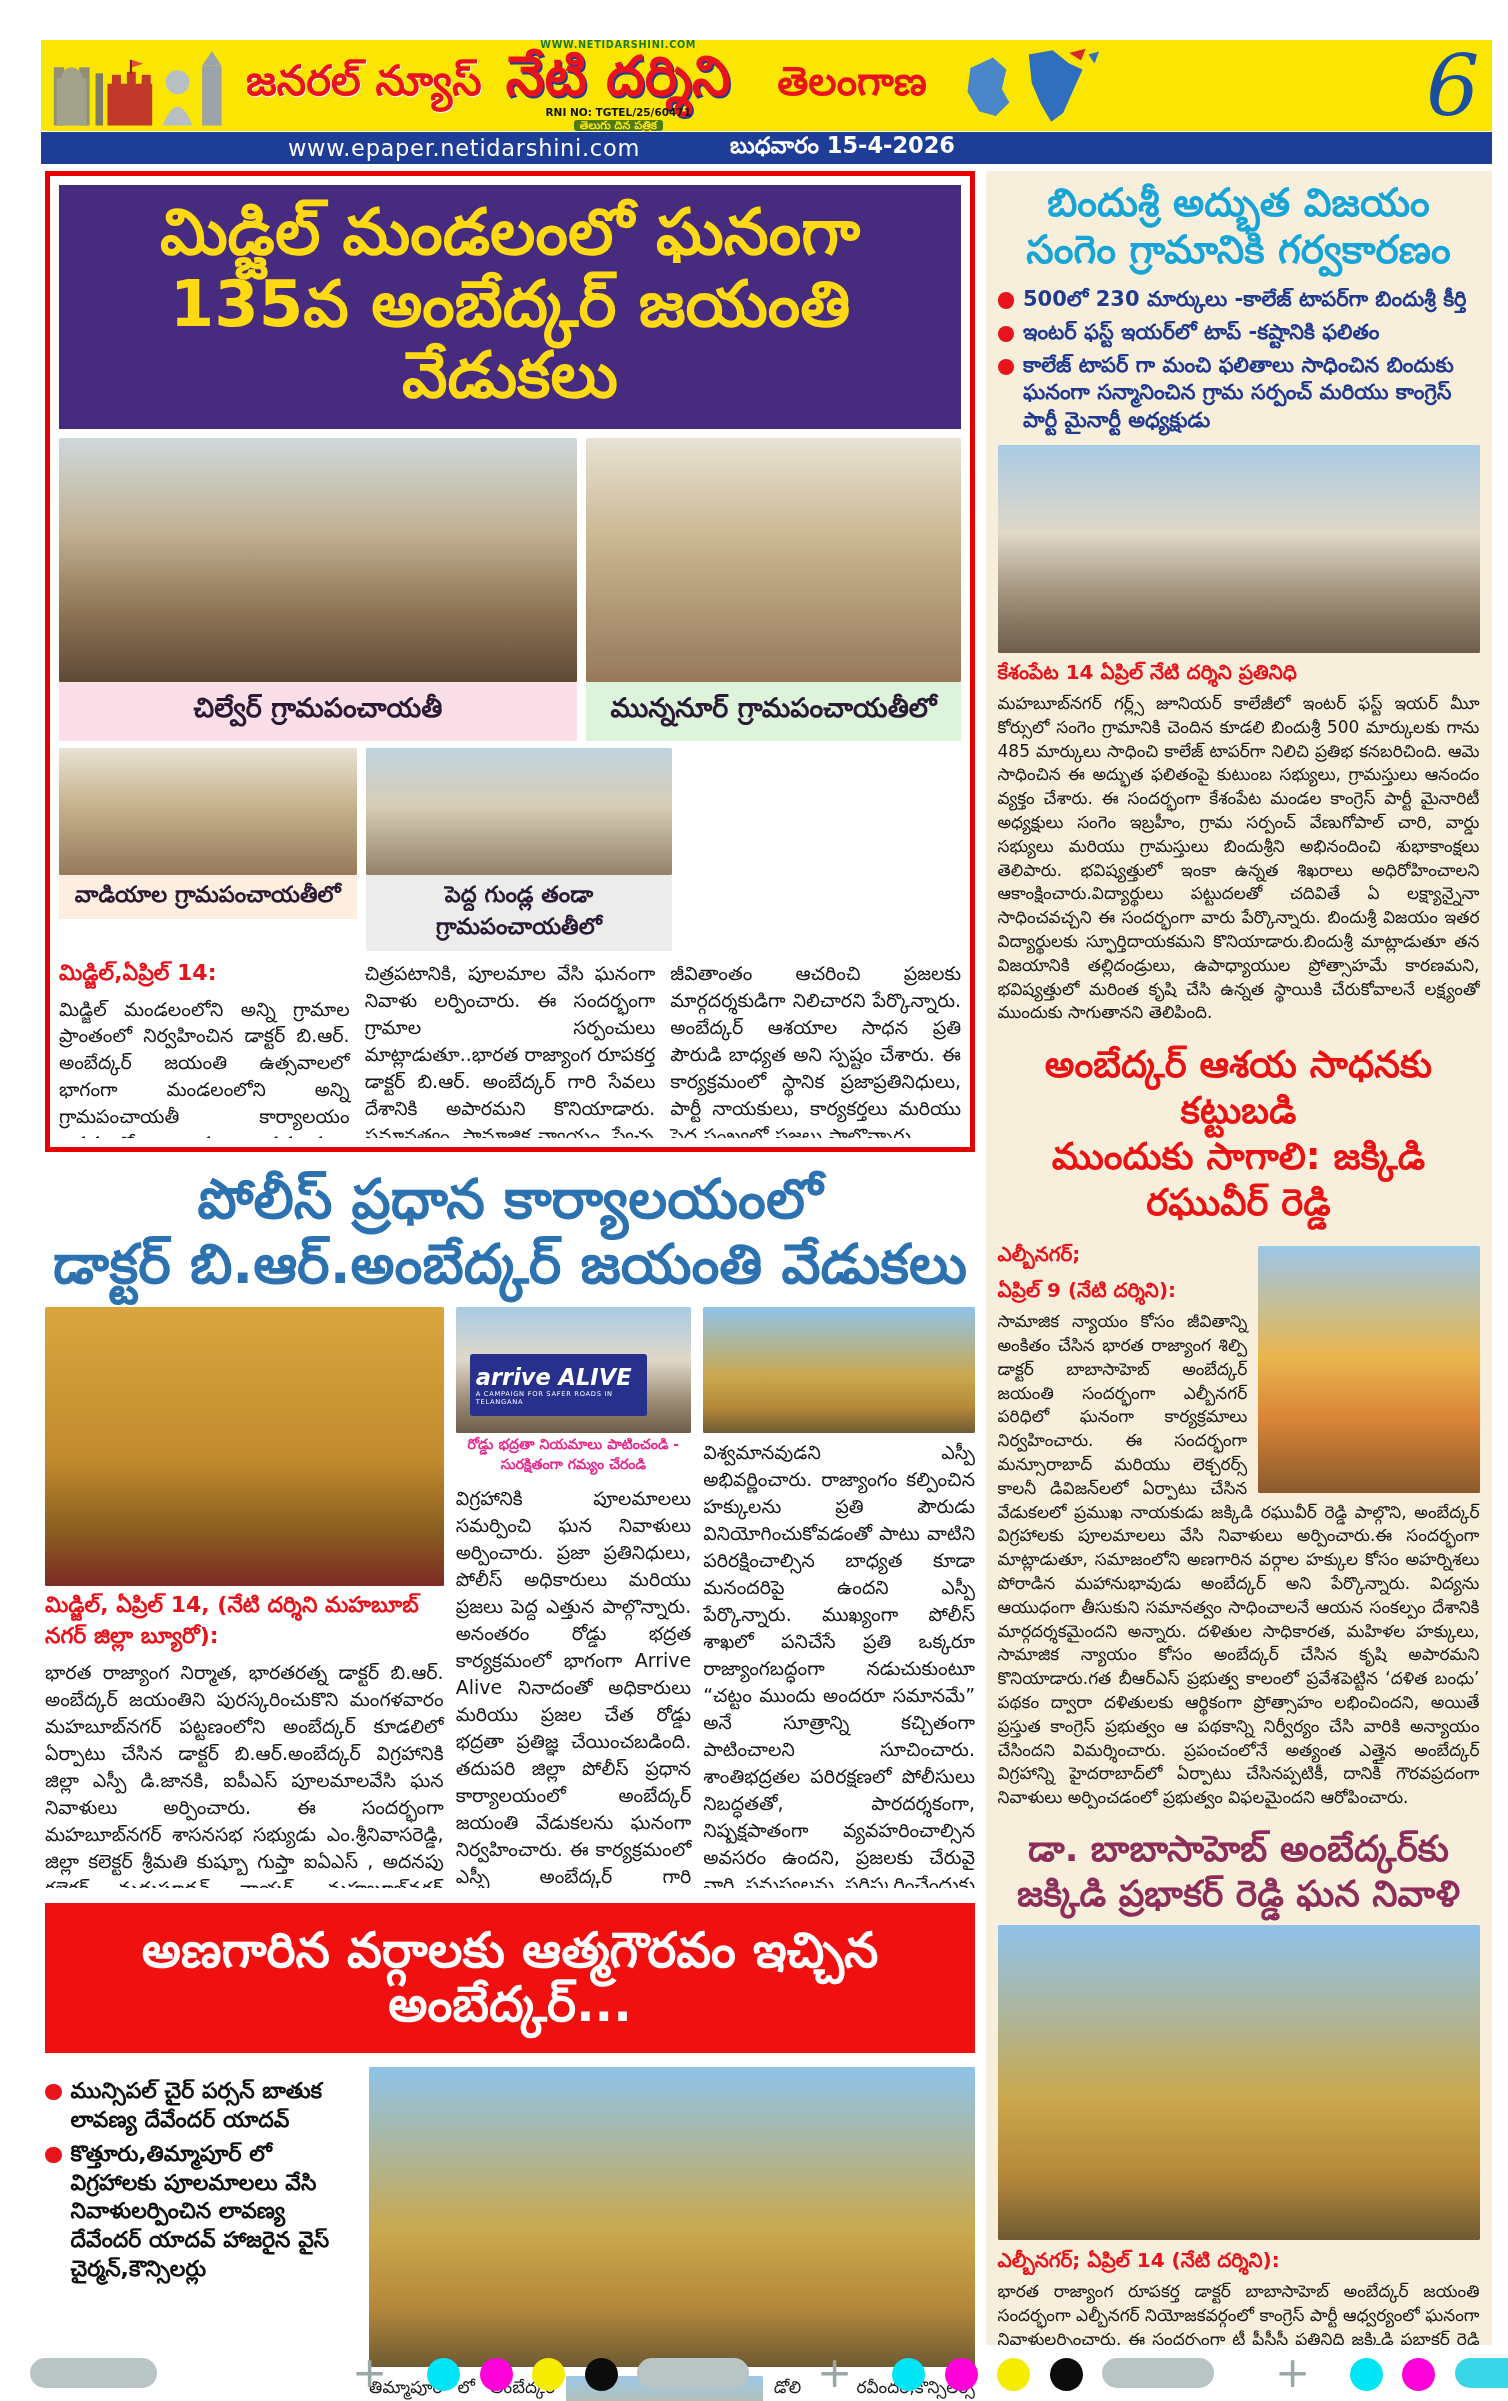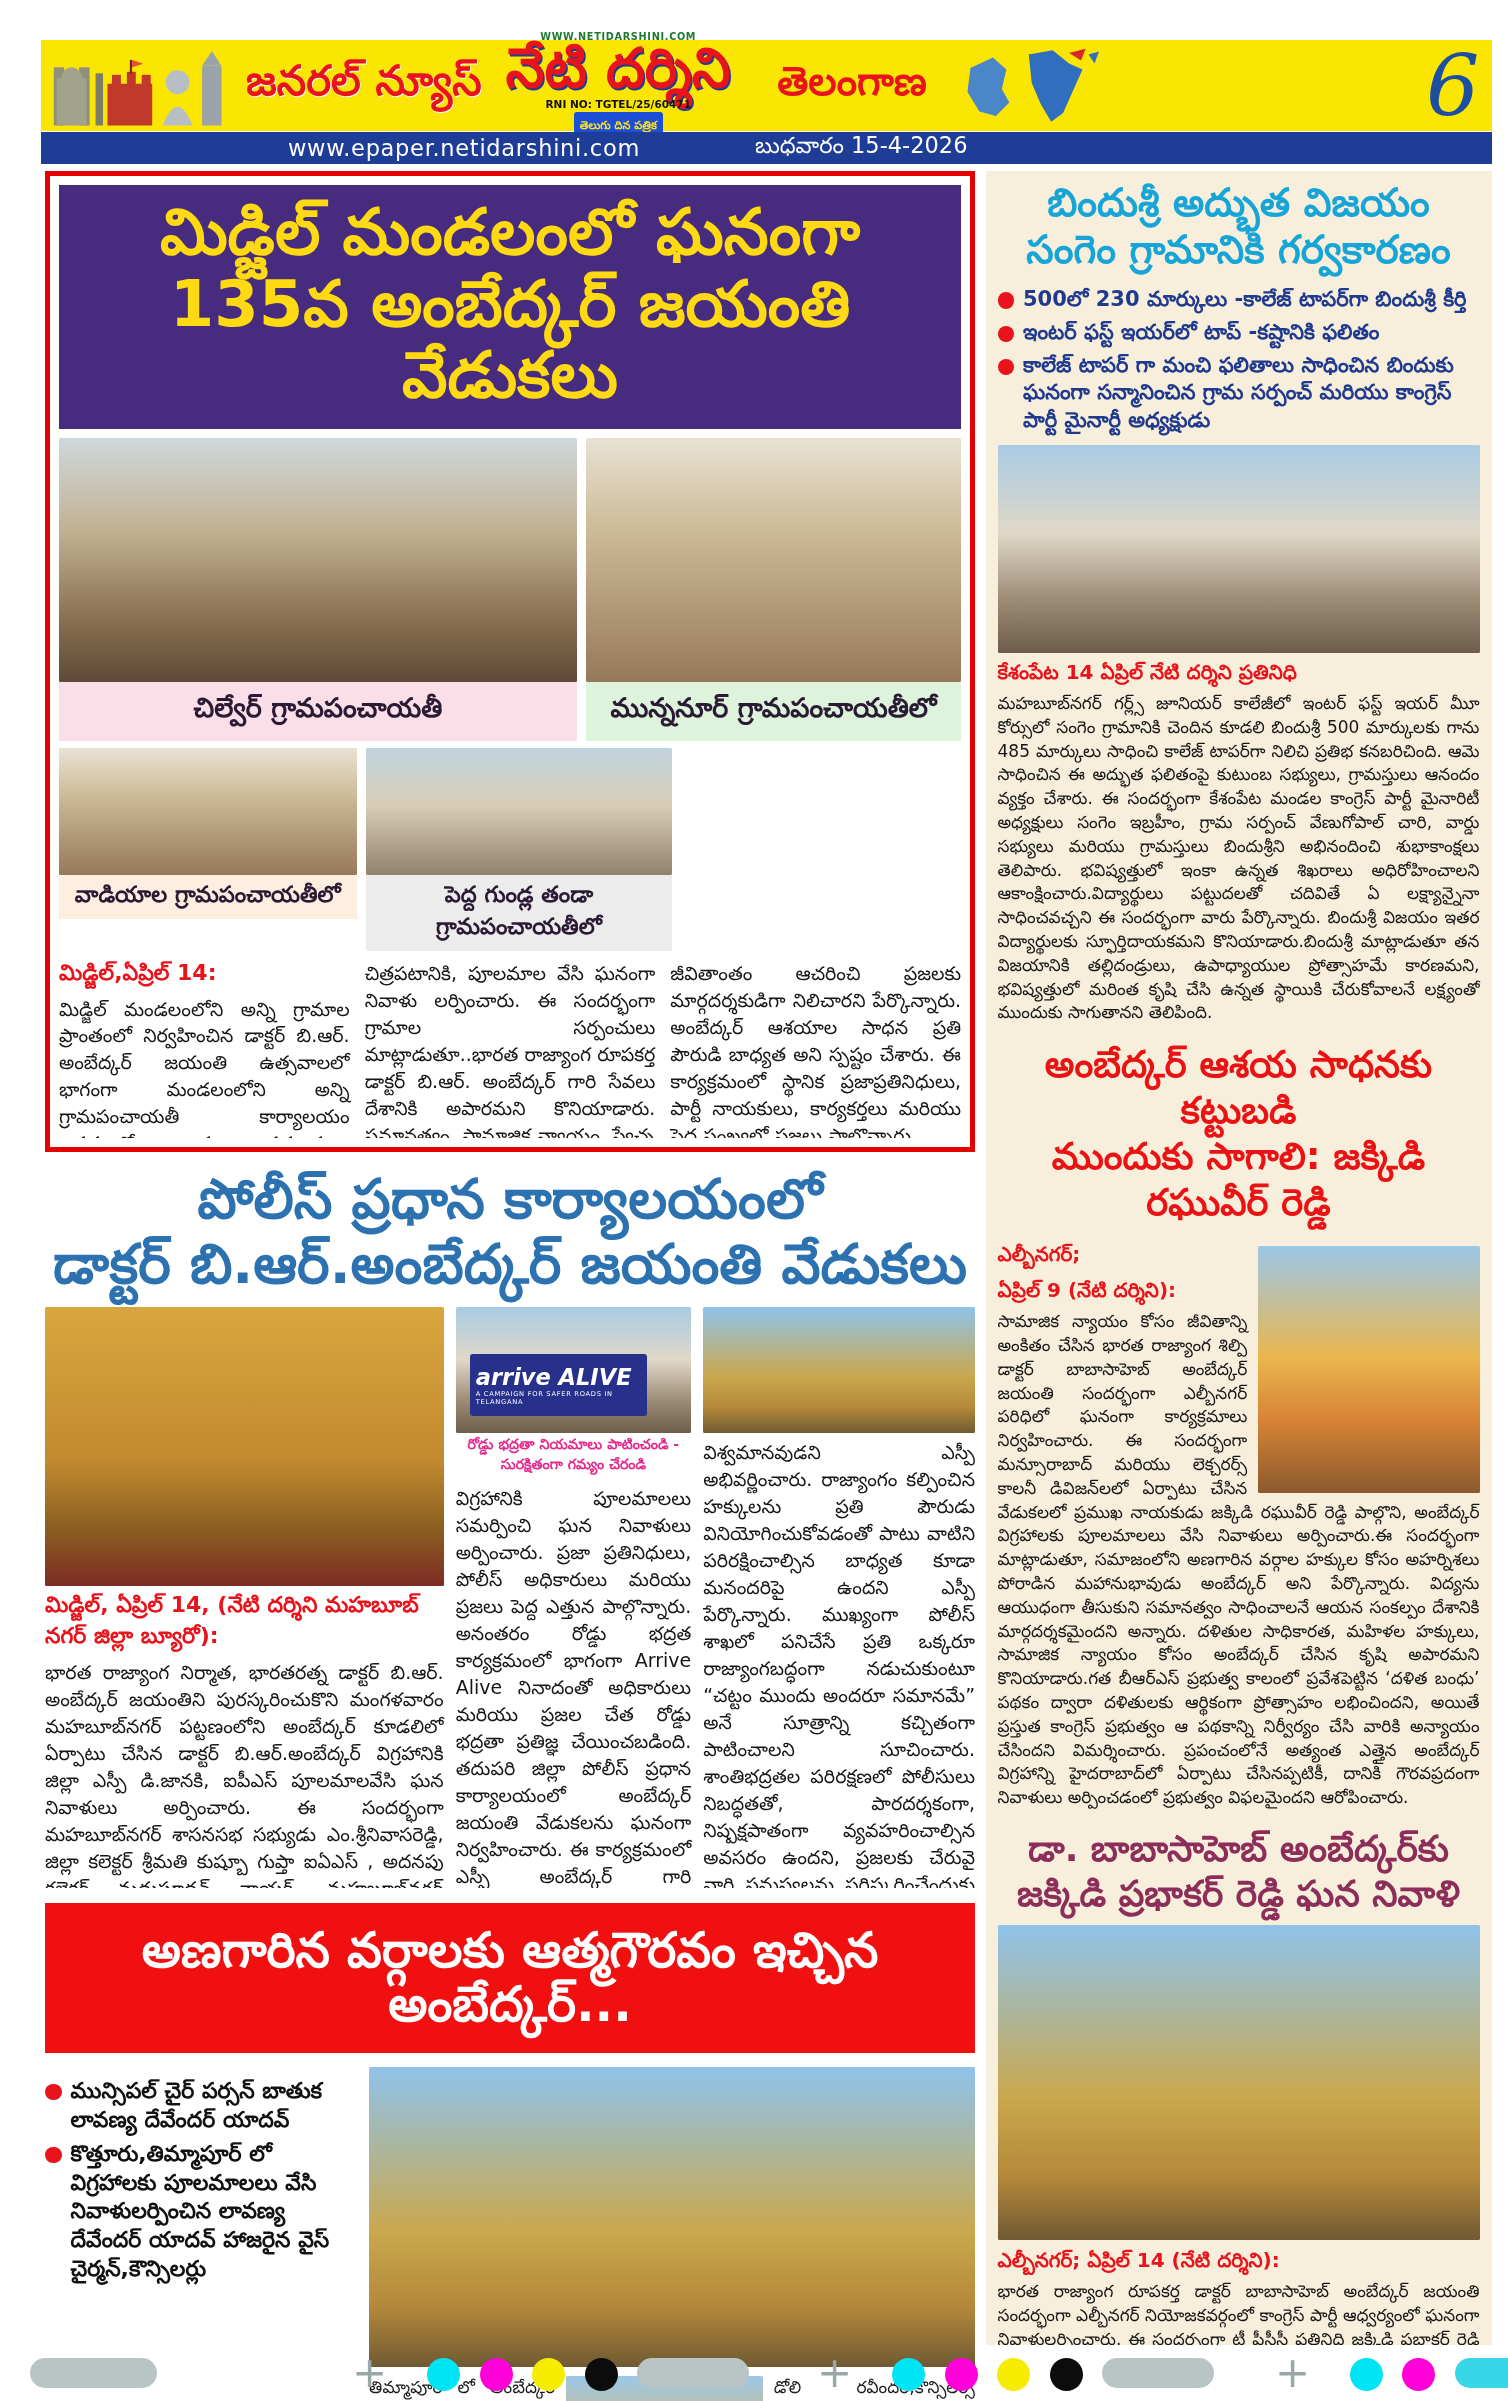--- a/index.html
+++ b/index.html
@@ -7,30 +7,30 @@
         font-family:"DejaVu Sans", sans-serif;color:#1a1a1a;}
   
   .mast-yellow{position:absolute;top:40px;left:41px;right:16.5px;height:91px;background:#fae600;
                display:flex;align-items:center;gap:10.5px;padding:0 7.5px;box-sizing:border-box;}
   .monuments{flex:none;}
   .edition{color:#e8131b;font-weight:bold;font-size:42px;white-space:nowrap;text-shadow:0.7px 0.7px 0 #fff;}
   .logo-block{flex:none;text-align:center;line-height:1;margin:0 13.5px;}
   .logo-url{color:#1f7a2d;font-size:9.7px;font-weight:bold;letter-spacing:0.7px;}
   .logo-title{color:#e8131b;font-size:55px;font-weight:bold;text-shadow:1.5px 1.5px 0 #1d3d96;}
   .logo-rni{color:#111;font-size:10.5px;font-weight:bold;margin-top:3px;}
-  .logo-tag{display:inline-block;background:#1d4ed8;color:#ffe214;font-size:11.2px;font-weight:bold;
-            padding:8px 6px;border-radius:3px;margin-top:2.2px;}
+  .logo-tag{display:inline-block;background:#4d7c0f;color:#ffe214;font-size:11.2px;font-weight:bold;
+            padding:0 6px;border-radius:3px;margin-top:2.2px;}
   .region{color:#e8131b;font-weight:bold;font-size:40px;white-space:nowrap;margin-left:22.5px;}
   .maps{flex:none;margin-left:19.5px;}
   .pageno{margin-left:auto;color:#1d4fa0;font-family:"DejaVu Serif",serif;font-style:italic;
           font-size:84px;line-height:1;padding-right:4.5px;}
   .mast-blue{position:absolute;top:132px;left:41px;right:16.5px;height:31.5px;background:#1d3d96;
              display:flex;align-items:center;color:#fff;font-size:22.5px;}
   .mast-site{margin-left:247px;letter-spacing:0.7px;}
-  .mast-date{margin-left:115px;font-weight:normal;}
+  .mast-date{margin-left:90px;font-weight:bold;}
   
   .content{position:absolute;top:171px;left:45px;right:16.5px;display:flex;gap:10.5px;}
   .main-col{width:930px;flex:none;}
   .side-col{flex:1;background:#f7efdb;padding:9px 12px;box-sizing:border-box;height:2174px;overflow:hidden;}
   p{margin:0;}
   .body-txt{font-size:19px;line-height:1.42;text-align:justify;color:#161616;}
   .dateline{color:#e8131b;font-weight:bold;font-size:22px;margin:6px 0 4.5px 0;}
   .photo{position:relative;overflow:hidden;border-radius:1.5px;}
   .ph-room{background:linear-gradient(180deg,#cfd8dc 0%,#c2b193 38%,#8d7355 72%,#5f4a36 100%);}
   .ph-hall{background:linear-gradient(180deg,#e8e2d4 0%,#cbb894 40%,#96795a 100%);}

